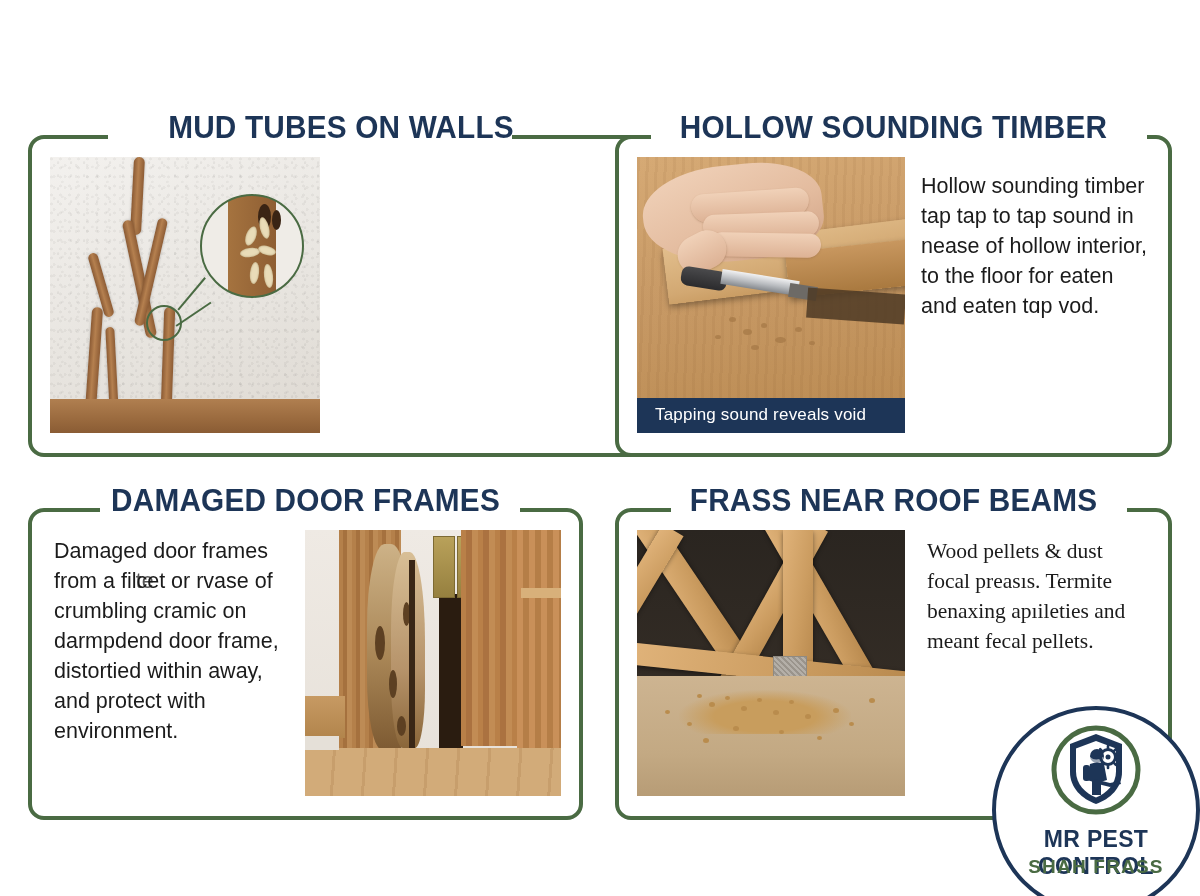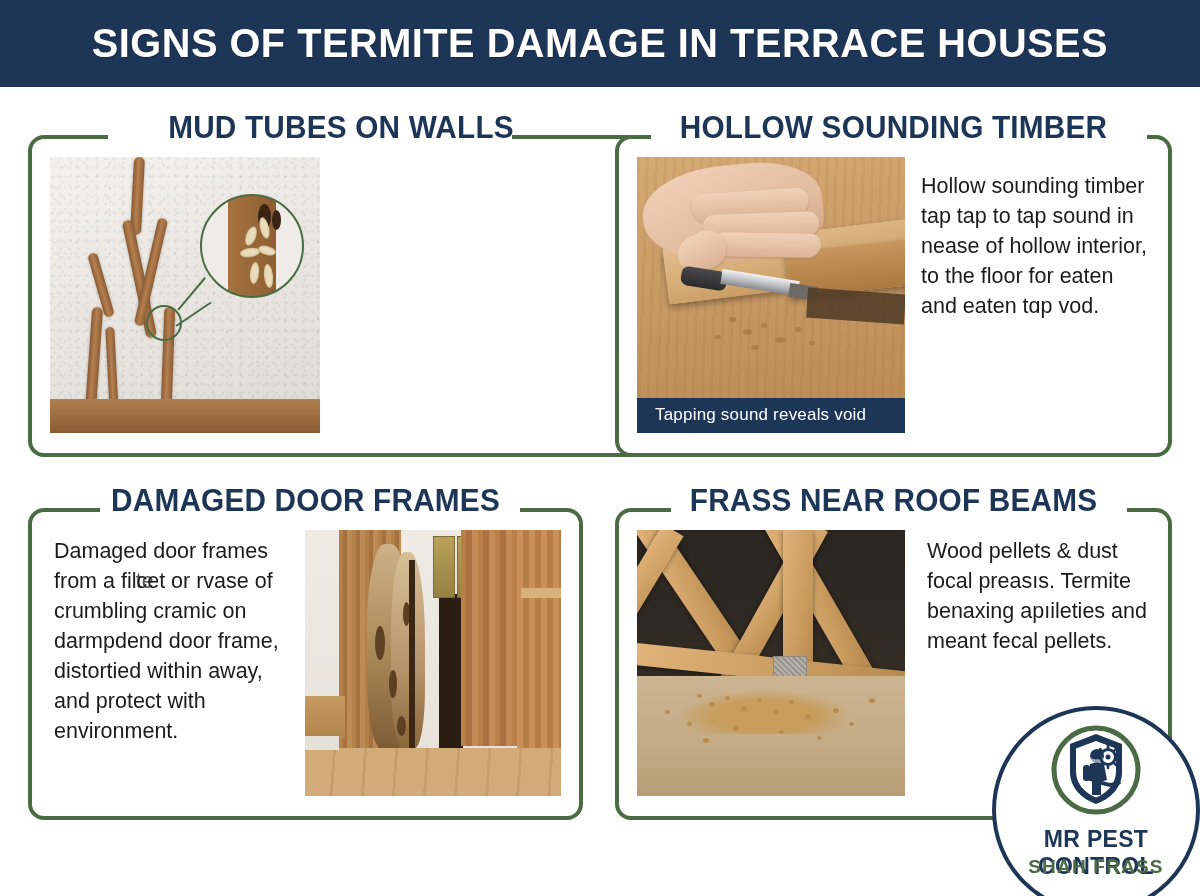--- a/index.html
+++ b/index.html
@@ -97,21 +97,21 @@
   }
 
   .blurb {
     flex: 1 1 auto;
     color: #1b1b1b;
     font-size: 21.5px;
     line-height: 30px;
     padding-top: 14px;
   }
   .blurb.b3 { padding-top: 6px; }
-  .blurb.b4 { padding-top: 6px; padding-left: 6px; }
+  .blurb.b4 { padding-top: 6px; padding-left: 6px; font-family: Liberation Serif, serif; }
 
   .glitch { position: relative; display: inline-block; }
   .glitch .over {
     position: absolute; left: 4px; top: 0;
     opacity: .75;
   }
 
   
   
   .stucco {
@@ -303,23 +303,20 @@
     font-size: 19px;
     font-weight: 700;
     letter-spacing: 1.2px;
   }
 </style>
 </head>
 <body>
 
 <div id="page">
 
-  <div id="header">
-    <div id="header-title">SIGNS OF TERMITE DAMAGE IN TERRACE HOUSES</div>
-  </div>
 
   <div class="card" id="card-1">
     <div class="title-gap" style="left:76px; width:404px;"></div>
     <div class="card-title">MUD TUBES ON WALLS</div>
 
     <div class="card-body">
 
       <div class="photo" id="photo-1">
         <div class="stucco"></div>
 

